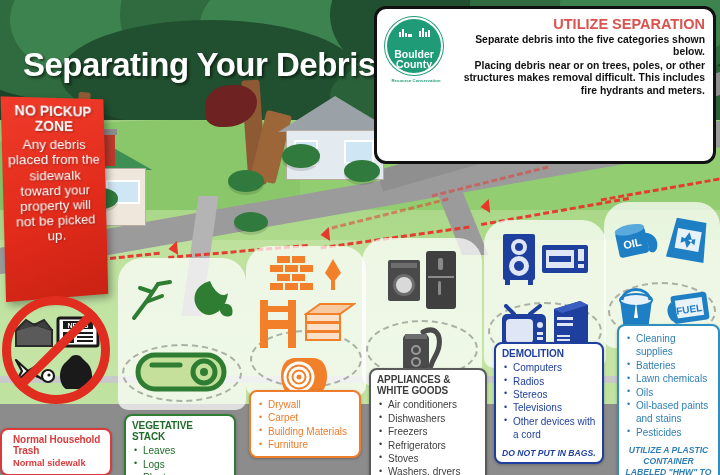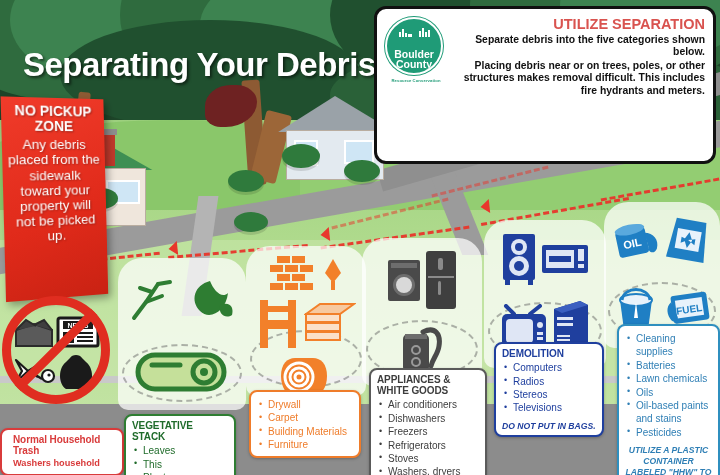--- a/index.html
+++ b/index.html
@@ -518,30 +518,30 @@
       <div class="info-p">Separate debris into the five categories shown below.</div>
       <div class="info-p">Placing debris near or on trees, poles, or other structures makes removal difficult. This includes fire hydrants and meters.</div>
     </div>
   </div>
 
   <div class="nopickup">
     <div class="hd">NO PICKUP ZONE</div>
     <div class="bd">Any debris placed from the sidewalk toward your property will not be picked up.</div>
   </div>
 
-  <div class="card c-red" style="left:0px;top:428px;width:124px;padding-left:11px;">
+  <div class="card c-red" style="left:0px;top:428px;width:112px;padding-left:11px;">
     <div class="ch">Normal Household Trash</div>
-    <div class="sub">Washers household</div>
+    <div class="sub">Normal sidewalk</div>
   </div>
 
   <div class="card c-green" style="left:124px;top:414px;width:112px;">
     <div class="ch">VEGETATIVE STACK</div>
     <ul>
       <li>Leaves</li>
-      <li>This</li>
+      <li>Logs</li>
       <li>Plants</li>
 
     </ul>
   </div>
 
   <div class="card c-orange" style="left:249px;top:390px;width:112px;">
     <ul>
       <li>Drywall</li>
       <li>Carpet</li>
       <li>Building Materials</li>
@@ -563,20 +563,21 @@
     </ul>
   </div>
 
   <div class="card c-blue" style="left:494px;top:342px;width:110px;">
     <div class="ch">DEMOLITION</div>
     <ul>
       <li>Computers</li>
       <li>Radios</li>
       <li>Stereos</li>
       <li>Televisions</li>
+      <li>Other devices with a cord</li>
     </ul>
     <div class="note">DO NOT PUT IN BAGS.</div>
   </div>
 
   <div class="card c-teal" style="left:617px;top:324px;width:103px;">
     <ul>
       <li>Cleaning supplies</li>
       <li>Batteries</li>
       <li>Lawn chemicals</li>
       <li>Oils</li>

